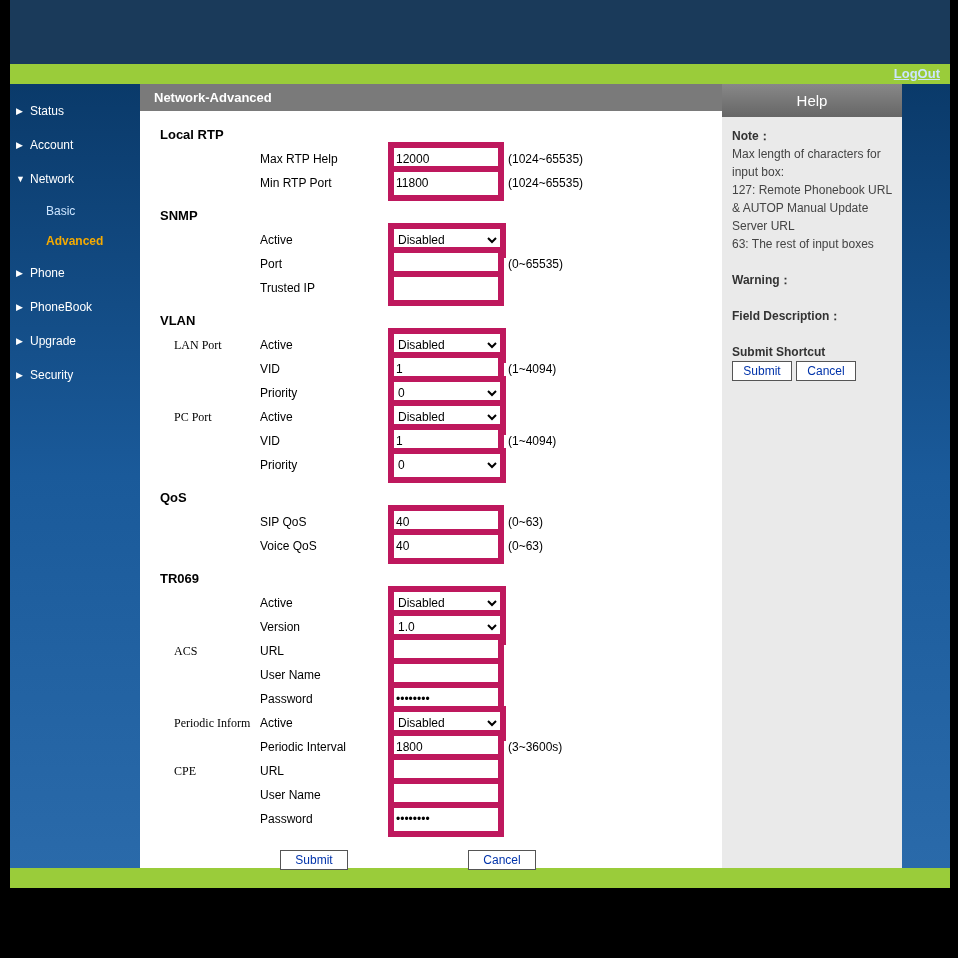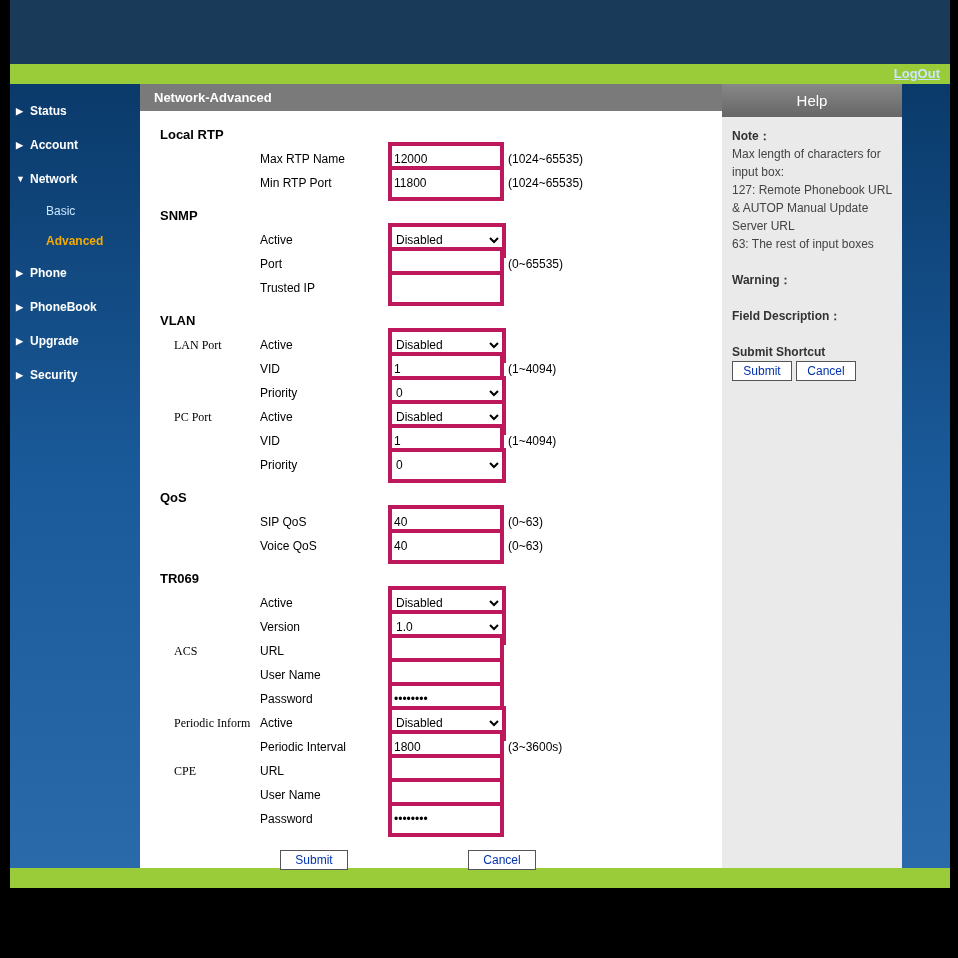--- a/index.html
+++ b/index.html
@@ -3,36 +3,36 @@
 <meta charset="utf-8">
 <style>
 * { box-sizing: border-box; }
 body { margin: 0; padding: 0; font-family: Arial, sans-serif; font-size: 12px; background: #000; width: 958px; height: 958px; }
 .outer { width: 958px; height: 958px; background: #000; position: relative; }
 .header-space { height: 64px; background: #1a3a5a; width: 940px; margin-left: 10px; }
 .green-bar { height: 20px; background: #9acc3a; width: 940px; margin-left: 10px; position: relative; }
 .logout { position: absolute; right: 10px; top: 2px; color: #cce5ff; font-weight: bold; text-decoration: underline; cursor: pointer; font-size: 13px; }
 .main-wrap { width: 940px; margin-left: 10px; display: flex; height: 784px; background: linear-gradient(to bottom, #0a3a6a 0%, #1a5a9a 50%, #2a6aaa 100%); }
 .sidebar { width: 130px; padding-top: 10px; background: linear-gradient(to bottom, #0a3a6a 0%, #1a5a9a 50%, #2a6aaa 100%);}
-.nav-item { padding: 10px 8px 10px 20px; color: #fff; font-weight: bold; cursor: pointer; position: relative; }
+.nav-item { padding: 10px 8px 10px 20px; color: #fff; font-weight: normal; cursor: pointer; position: relative; }
 .nav-item::before { content: "▶"; position: absolute; left: 6px; font-size: 9px; top: 12px; }
 .nav-item.open::before { content: "▼"; }
 .sub-item { padding: 8px 0 8px 36px; color: #cce5ff; cursor: pointer; }
 .sub-item.active { color: #f5aa00; font-weight: bold; }
 .content-area { flex: 1; background: #fff; display: flex; padding: 0; }
 .main-form { flex: 1; padding: 0 0 0 0; }
 .page-title { background: #7a7a7a; color: #fff; font-size: 13px; font-weight: bold; padding: 6px 14px; margin: 0; }
 .form-body { padding: 10px 20px; }
 .section { margin-bottom: 8px; }
 .section-title { font-weight: bold; padding: 6px 0; font-size: 13px; }
 .row { display: flex; align-items: center; margin-bottom: 2px; height: 22px; }
 .sub-label { width: 100px; padding-left: 14px; font-family: Liberation Serif, serif; }
 .field-label { width: 128px; }
 .field-input { width: 120px; }
-.field-input input, .field-input select { width: 116px; font-size: 12px; height: 35px; border: 4px solid #be185d; background: #fff; }
+.field-input input, .field-input select { width: 116px; font-size: 12px; height: 35px; border: 6px solid #be185d; background: #fff; }
 .field-input select { width: 118px; }
 .hint { padding-left: 0px; color: #000; }
 .button-row { display: flex; gap: 120px; padding-left: 120px; margin-top: 20px; }
 .btn { width: 68px; height: 20px; background: #fff; border: 1px solid #555; color: #0033aa; cursor: pointer; font-size: 12px; }
 .help-panel { width: 180px; background: #eaeaea; }
 .help-title { background: linear-gradient(to bottom,#888,#666); color: #fff; text-align: center; padding: 8px 0; font-size: 15px; }
 .help-body { padding: 10px; color: #444; line-height: 1.5; }
 .help-body .hb-head { font-weight: bold; color: #333; }
 .help-body button { width: 60px; height: 20px; background: #fff; border: 1px solid #555; color: #0033aa; cursor: pointer; font-size: 12px; margin-right: 4px; }
 .right-edge { width: 48px; background: linear-gradient(to bottom, #0a3a6a 0%, #1a5a9a 50%, #2a6aaa 100%);}
@@ -61,21 +61,21 @@
 
     <div class="content-area">
       <div class="main-form">
         <div class="page-title">Network-Advanced</div>
         <div class="form-body">
 
           <div class="section">
             <div class="section-title">Local RTP</div>
             <div class="row">
               <div class="sub-label"></div>
-              <div class="field-label">Max RTP Name</div>
+              <div class="field-label">Max RTP Help</div>
               <div class="field-input"><input value="12000" style=""></div>
               <div class="hint">(1024~65535)</div>
             </div>
             <div class="row">
               <div class="sub-label"></div>
               <div class="field-label">Min RTP Port</div>
               <div class="field-input"><input value="11800" style=""></div>
               <div class="hint">(1024~65535)</div>
             </div>
           </div>

